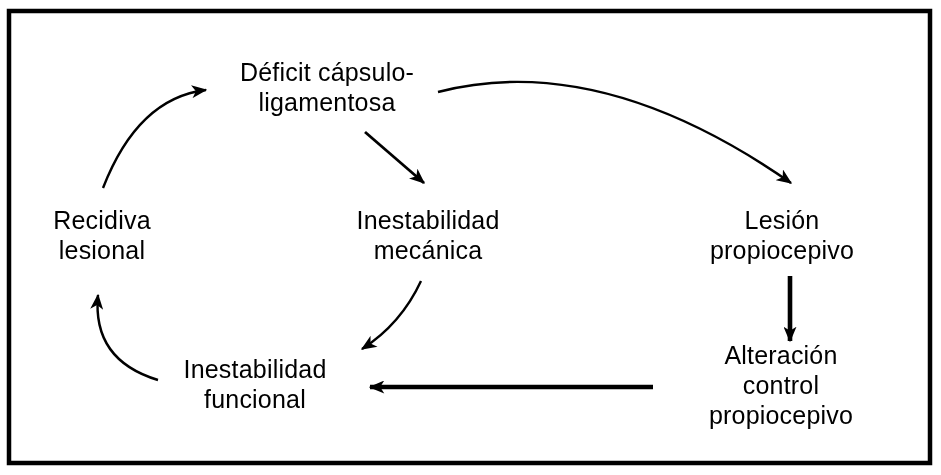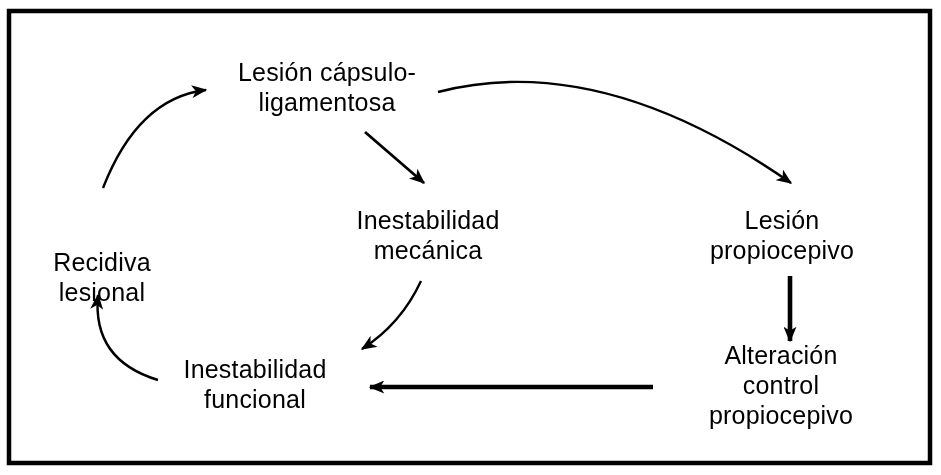--- a/index.html
+++ b/index.html
@@ -39,21 +39,21 @@
     position: absolute;
     transform: translate(-50%, -50%);
     font-size: 25px;
     line-height: 30px;
     letter-spacing: 0.2px;
     color: #000000;
     text-align: center;
     white-space: pre-line;
   }
   .node-lesion     { left: 327px; top:  87px; }
-  .node-recidiva   { left: 102px; top: 235px; margin-top: 42px; }
+  .node-recidiva   { left: 102px; top: 235px; }
   .node-mecanica   { left: 428px; top: 235px; }
   .node-deficit    { left: 782px; top: 235px; }
   .node-funcional  { left: 255px; top: 384px; }
   .node-alteracion { left: 781px; top: 385px; }
 </style>
 </head>
 <body>
 
 <div class="canvas">
 
@@ -68,21 +68,21 @@
 
     <path class="edge thin" marker-end="url(#arrowhead)" d="M 103 188 Q 138 98 206 90"></path>
     <path class="edge thin" marker-end="url(#arrowhead)" d="M 438 92 Q 600 50 791 183"></path>
     <path class="edge mid" marker-end="url(#arrowhead)" d="M 365 132 L 424 183"></path>
     <path class="edge thin" marker-end="url(#arrowhead)" d="M 421 281 Q 401 324 362 349"></path>
     <path class="edge thick" marker-end="url(#arrowhead)" d="M 790 276 L 790 341"></path>
     <path class="edge thick" marker-end="url(#arrowhead)" d="M 653 387 L 370 387"></path>
     <path class="edge thin" marker-end="url(#arrowhead)" d="M 158 380 Q 92 360 98 295"></path>
   </svg>
 
-  <div class="node node-lesion">Lesión cápsulo-
+  <div class="node node-lesion">Déficit cápsulo-
 ligamentosa</div>
 
   <div class="node node-recidiva">Recidiva
 lesional</div>
 
   <div class="node node-mecanica">Inestabilidad
 mecánica</div>
 
   <div class="node node-deficit">Lesión
 propiocepivo</div>

